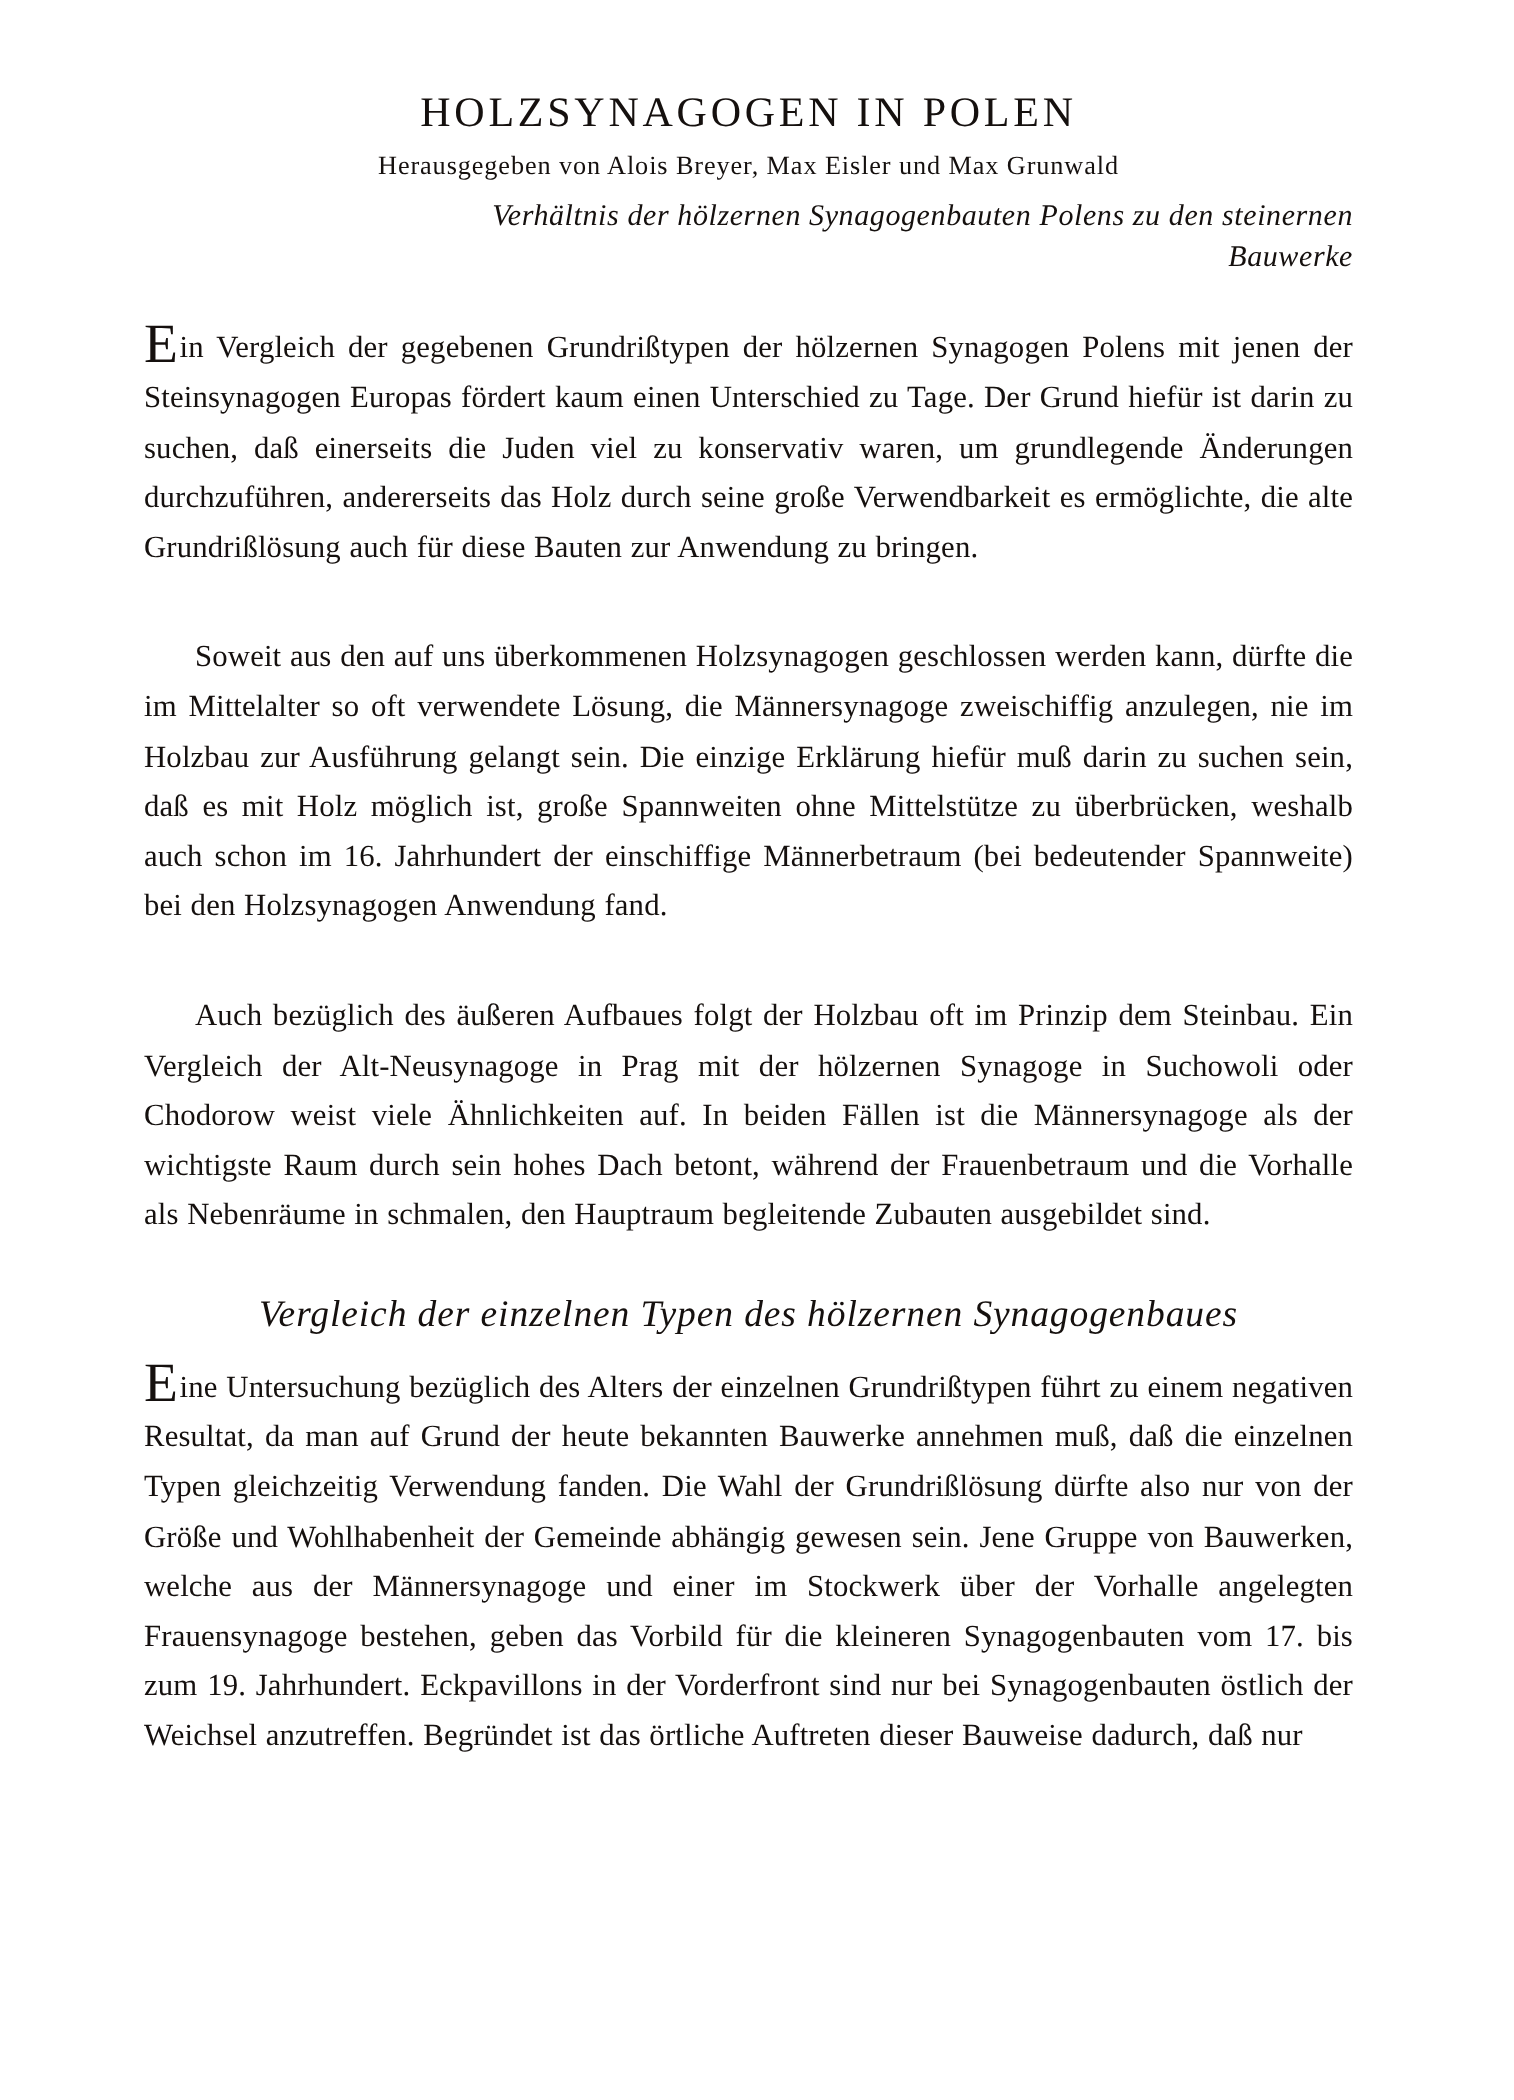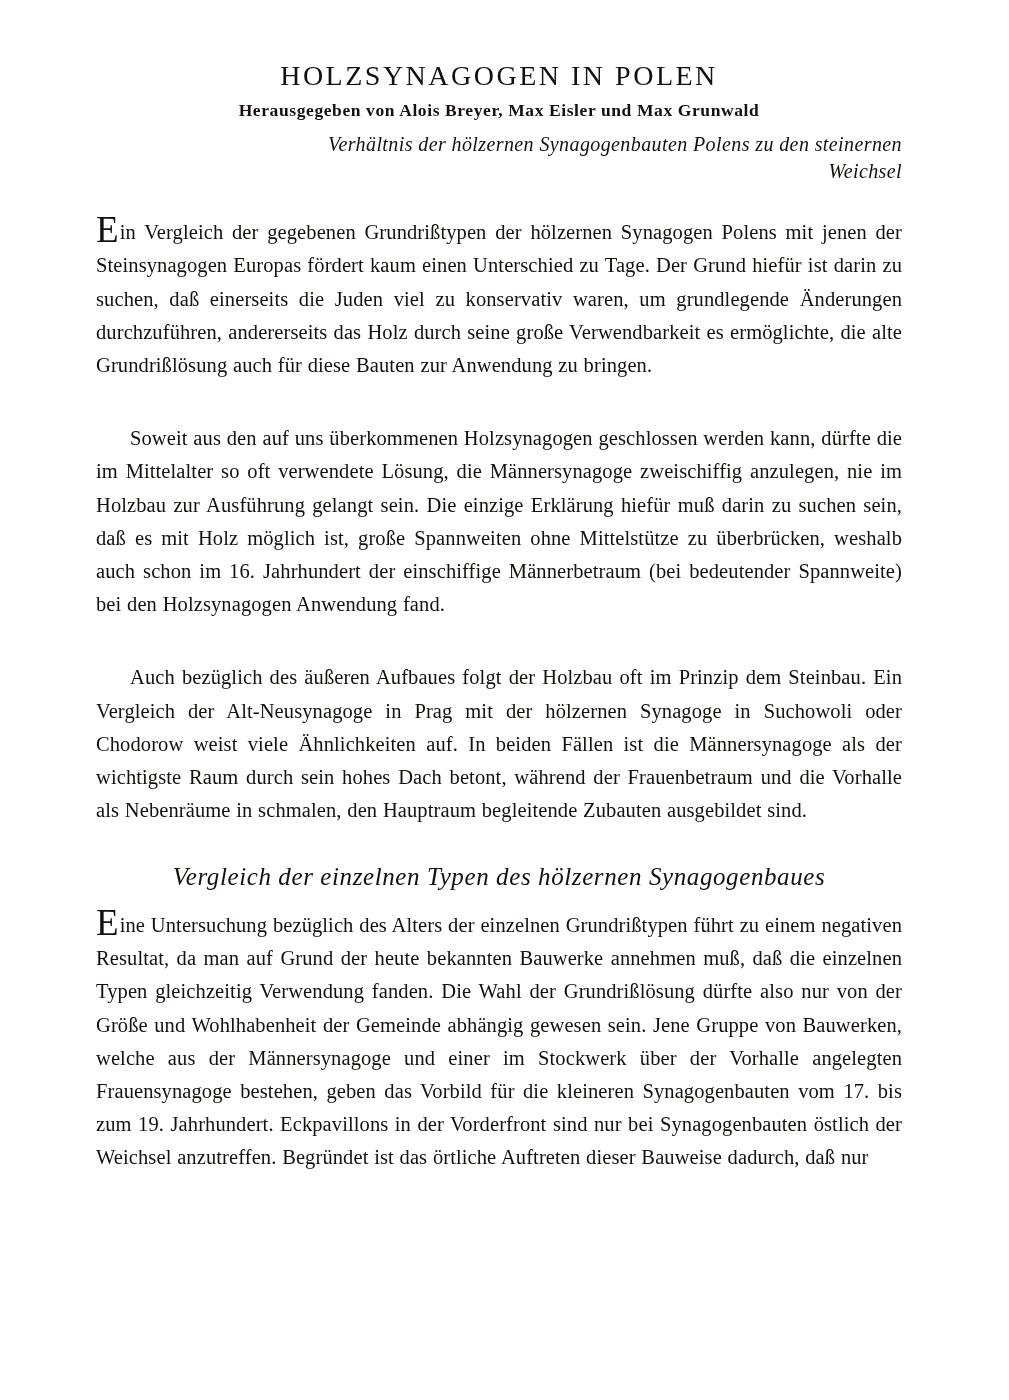--- a/index.html
+++ b/index.html
@@ -30,21 +30,21 @@
     margin: 0 0 8px 0;
     line-height: 1.15;
     font-family: "Liberation Serif", serif;
   }
   .doc-editors {
     text-align: center;
     font-size: 17.5px;
     letter-spacing: 0.6px;
     margin: 0 0 10px 0;
     line-height: 1.2;
-    font-weight: 700;
+    font-weight: 400;
   }
   .doc-subtitle {
     text-align: right;
     font-style: italic;
     font-size: 20px;
     line-height: 1.35;
     margin: 0 0 30px 0;
     letter-spacing: 0.4px;
     font-weight: 400;
   }
@@ -88,21 +88,21 @@
 <body>
 
 <div class="page">
 
   <h1 class="doc-title">HOLZSYNAGOGEN IN POLEN</h1>
 
   <div class="doc-editors">Herausgegeben von Alois Breyer, Max Eisler und Max Grunwald</div>
 
   <div class="doc-subtitle">
     <span>Verhältnis der hölzernen Synagogenbauten Polens zu den steinernen</span><br>
-    <span>Weichsel</span>
+    <span>Bauwerke</span>
   </div>
 
   <p class="body-text dropcap-para"><span class="dropcap">E</span><span>in Vergleich der gegebenen Grundrißtypen der hölzernen Synagogen Polens mit jenen der Steinsynagogen Europas fördert kaum einen Unterschied zu Tage. Der Grund hiefür ist darin zu suchen, daß einerseits die Juden viel zu konservativ waren, um grundlegende Änderungen durchzuführen, andererseits das Holz durch seine große Verwendbarkeit es ermöglichte, die alte Grundrißlösung auch für diese Bauten zur Anwendung zu bringen.</span></p>
 
   <p class="body-text indent">Soweit aus den auf uns überkommenen Holzsynagogen geschlossen werden kann, dürfte die im Mittelalter so oft verwendete Lösung, die Männersynagoge zweischiffig anzulegen, nie im Holzbau zur Ausführung gelangt sein. Die einzige Erklärung hiefür muß darin zu suchen sein, daß es mit Holz möglich ist, große Spannweiten ohne Mittelstütze zu überbrücken, weshalb auch schon im 16. Jahrhundert der einschiffige Männerbetraum (bei bedeutender Spannweite) bei den Holzsynagogen Anwendung fand.</p>
 
   <p class="body-text indent">Auch bezüglich des äußeren Aufbaues folgt der Holzbau oft im Prinzip dem Steinbau. Ein Vergleich der Alt-Neusynagoge in Prag mit der hölzernen Synagoge in Suchowoli oder Chodorow weist viele Ähnlichkeiten auf. In beiden Fällen ist die Männersynagoge als der wichtigste Raum durch sein hohes Dach betont, während der Frauenbetraum und die Vorhalle als Nebenräume in schmalen, den Hauptraum begleitende Zubauten ausgebildet sind.</p>
 
   <h2 class="section-head">
     <span>Vergleich der einzelnen Typen des hölzernen Synagogenbaues</span>

